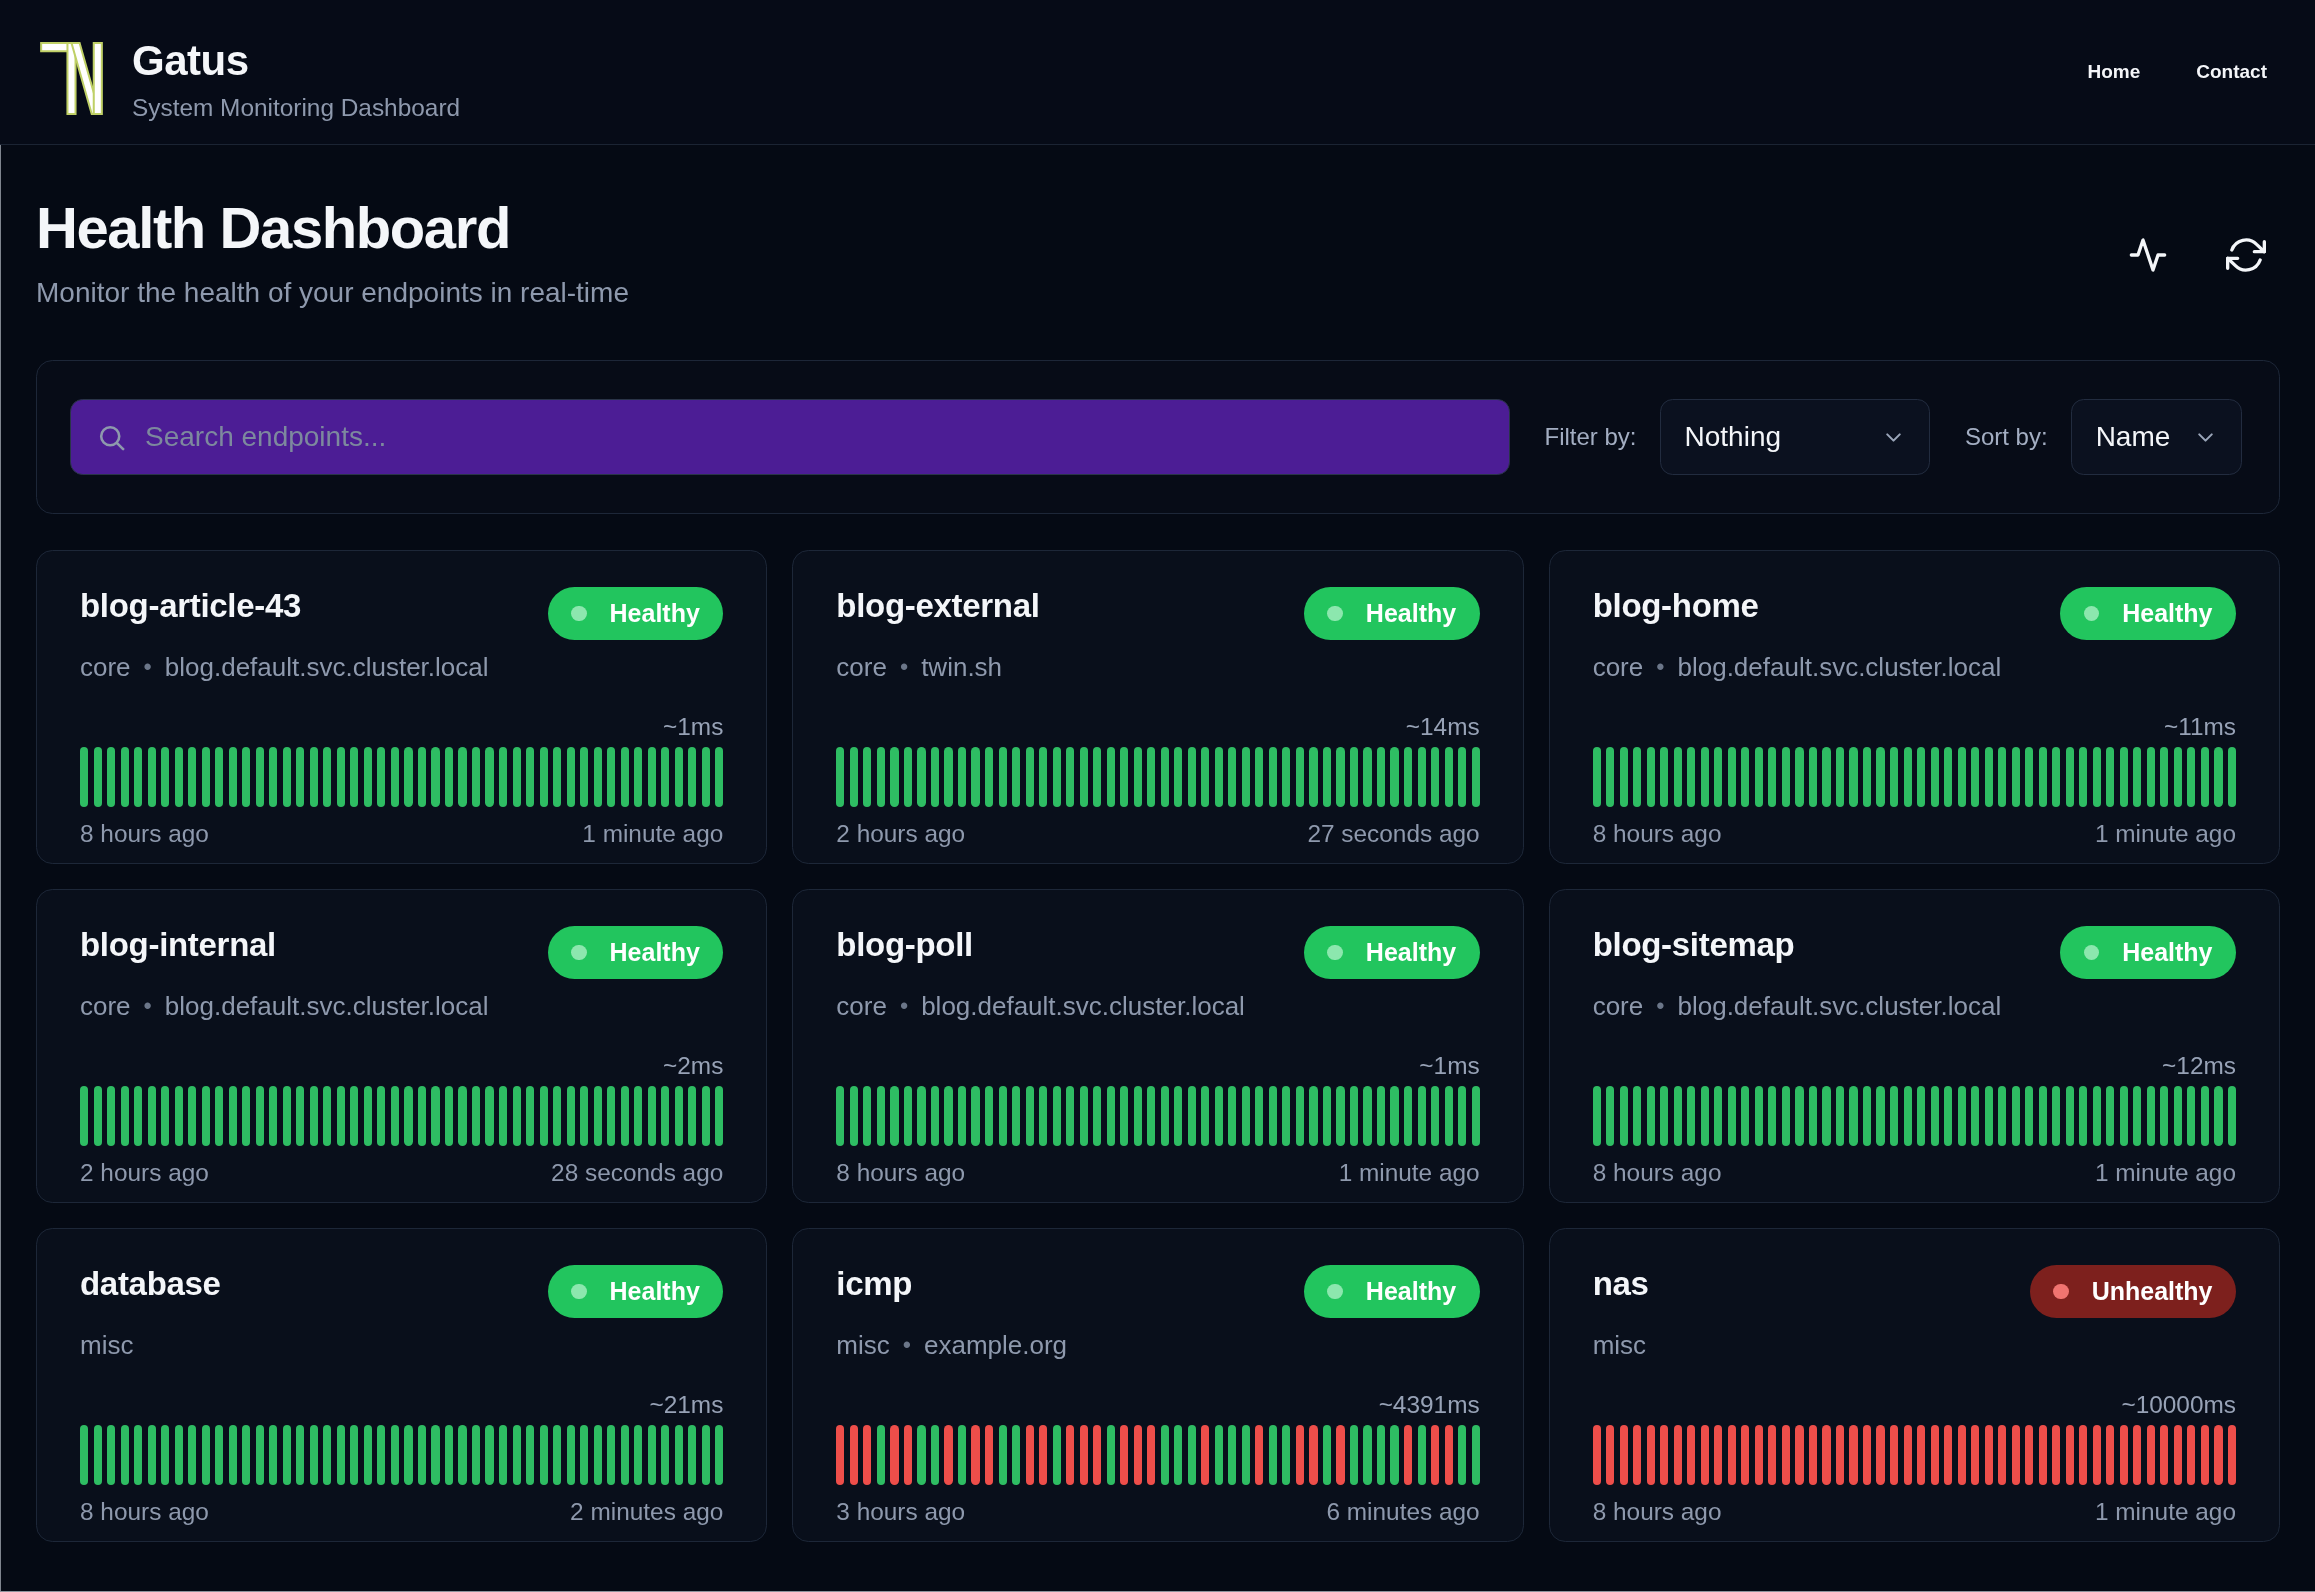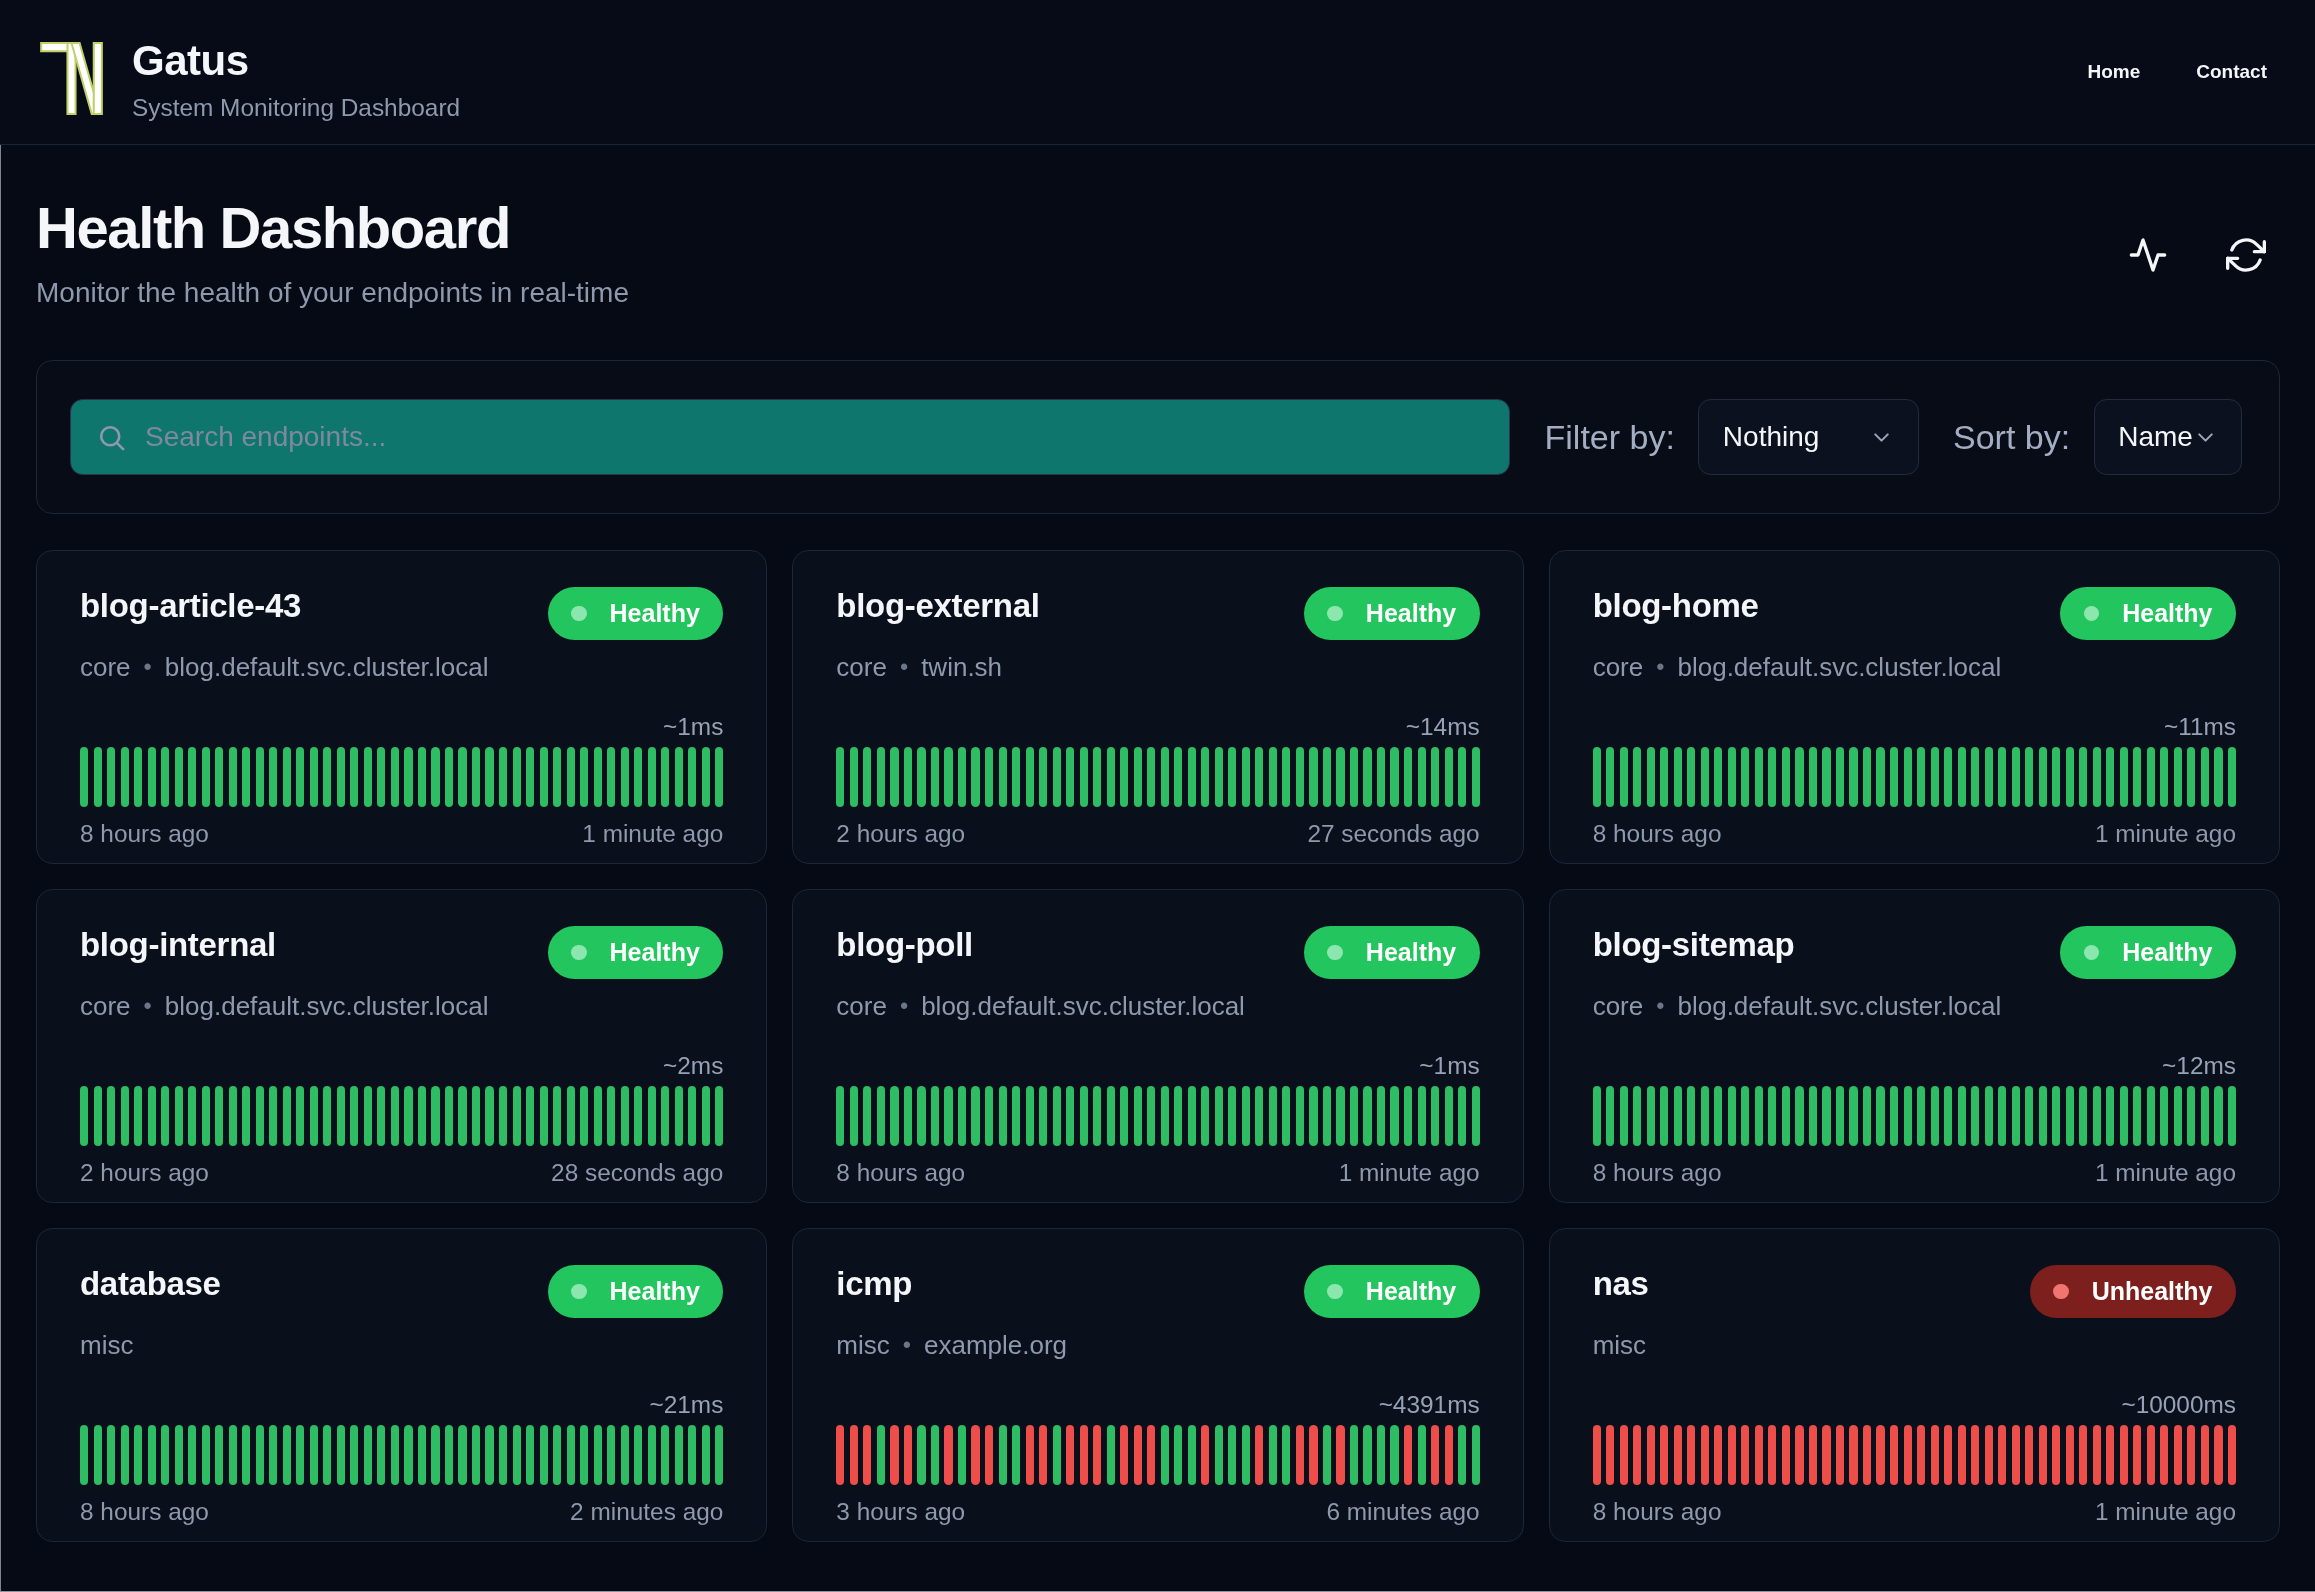--- a/index.html
+++ b/index.html
@@ -32,29 +32,29 @@
   .icon-btn { background:none; border:none; cursor:pointer; padding:0; line-height:0; }
   .icon-btn svg { width:40px; height:40px; stroke:#f4f6f9; fill:none; stroke-width:2; stroke-linecap:round; stroke-linejoin:round; }
 
   
   .toolbar {
     margin-top:51px; border:0.9px solid #1d2738; border-radius:16.3px; background:#070c17;
     padding:36px 33px; display:flex; align-items:center; gap:23.5px; height:154px;
   }
   .search-wrap {
     flex:0 0 1440px; height:76px; display:flex; align-items:center; gap:18px;
-    border:0.9px solid #2a3548; border-radius:12.7px; background:#0f766e; padding:0 25px;
+    border:0.9px solid #2a3548; border-radius:12.7px; background:#4c1d95; padding:0 25px;
   }
   .search-wrap svg { width:31px; height:31px; stroke:#8e99ad; fill:none; stroke-width:2; stroke-linecap:round; }
   .search-wrap input {
     flex:1; background:transparent; border:none; outline:none;
     font-size:28px; color:#e8ecf2; font-family:inherit;
   }
   .search-wrap input::placeholder { color:#7d899e; }
-  .tb-label { font-size:34px; color:#a3aec2; margin-left:11px; white-space:nowrap; }
+  .tb-label { font-size:24px; color:#a3aec2; margin-left:11px; white-space:nowrap; }
   .select {
     height:76px; border:0.9px solid #222c3f; border-radius:12.7px; background:#0b111f;
     display:flex; align-items:center; justify-content:space-between;
     padding:0 23.5px; cursor:pointer;
   }
   .select.filter { width:288px; }
   .select.sort { width:181px; margin-right:3.6px; }
   .select .val { font-size:28px; color:#f4f6f9; }
   .select svg { width:25px; height:25px; stroke:#9aa5b8; fill:none; stroke-width:2; stroke-linecap:round; stroke-linejoin:round; }
 

